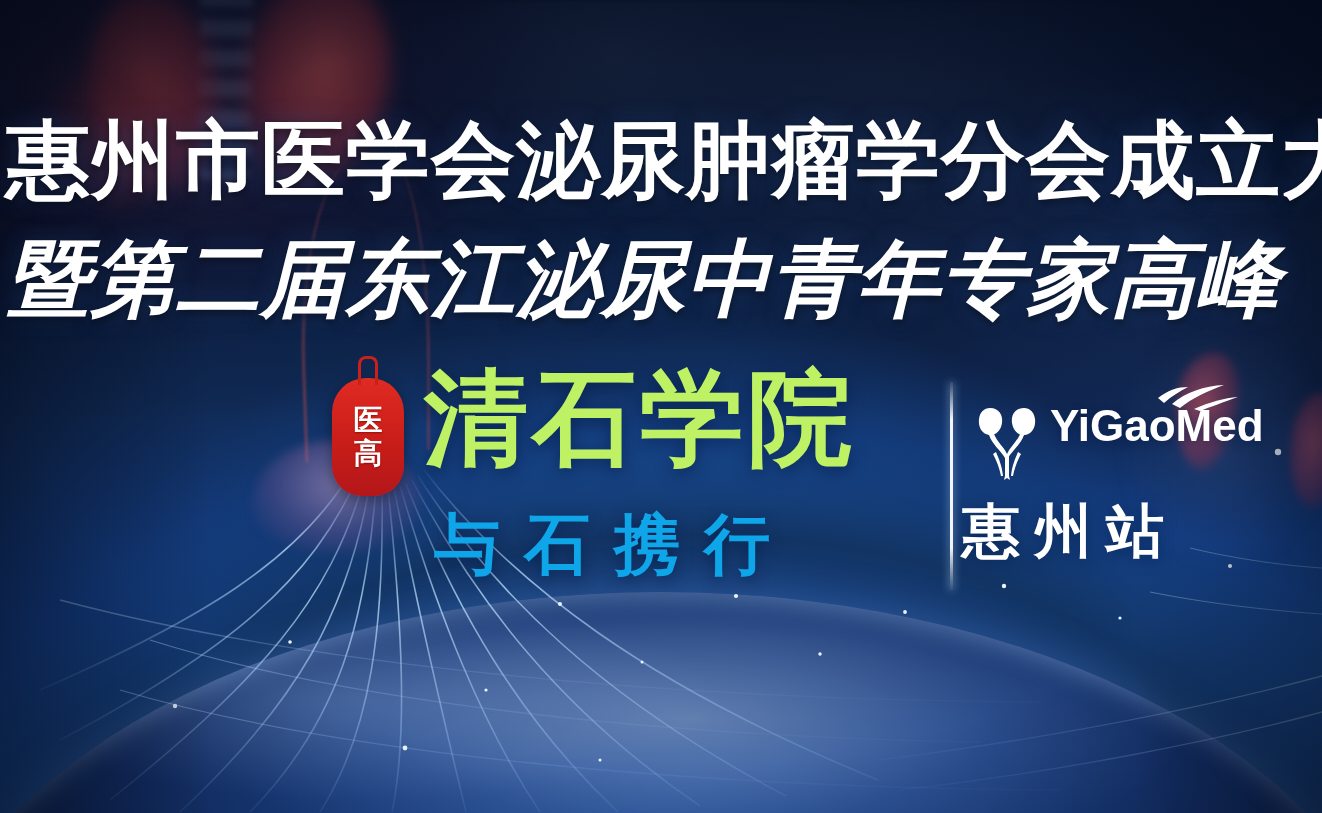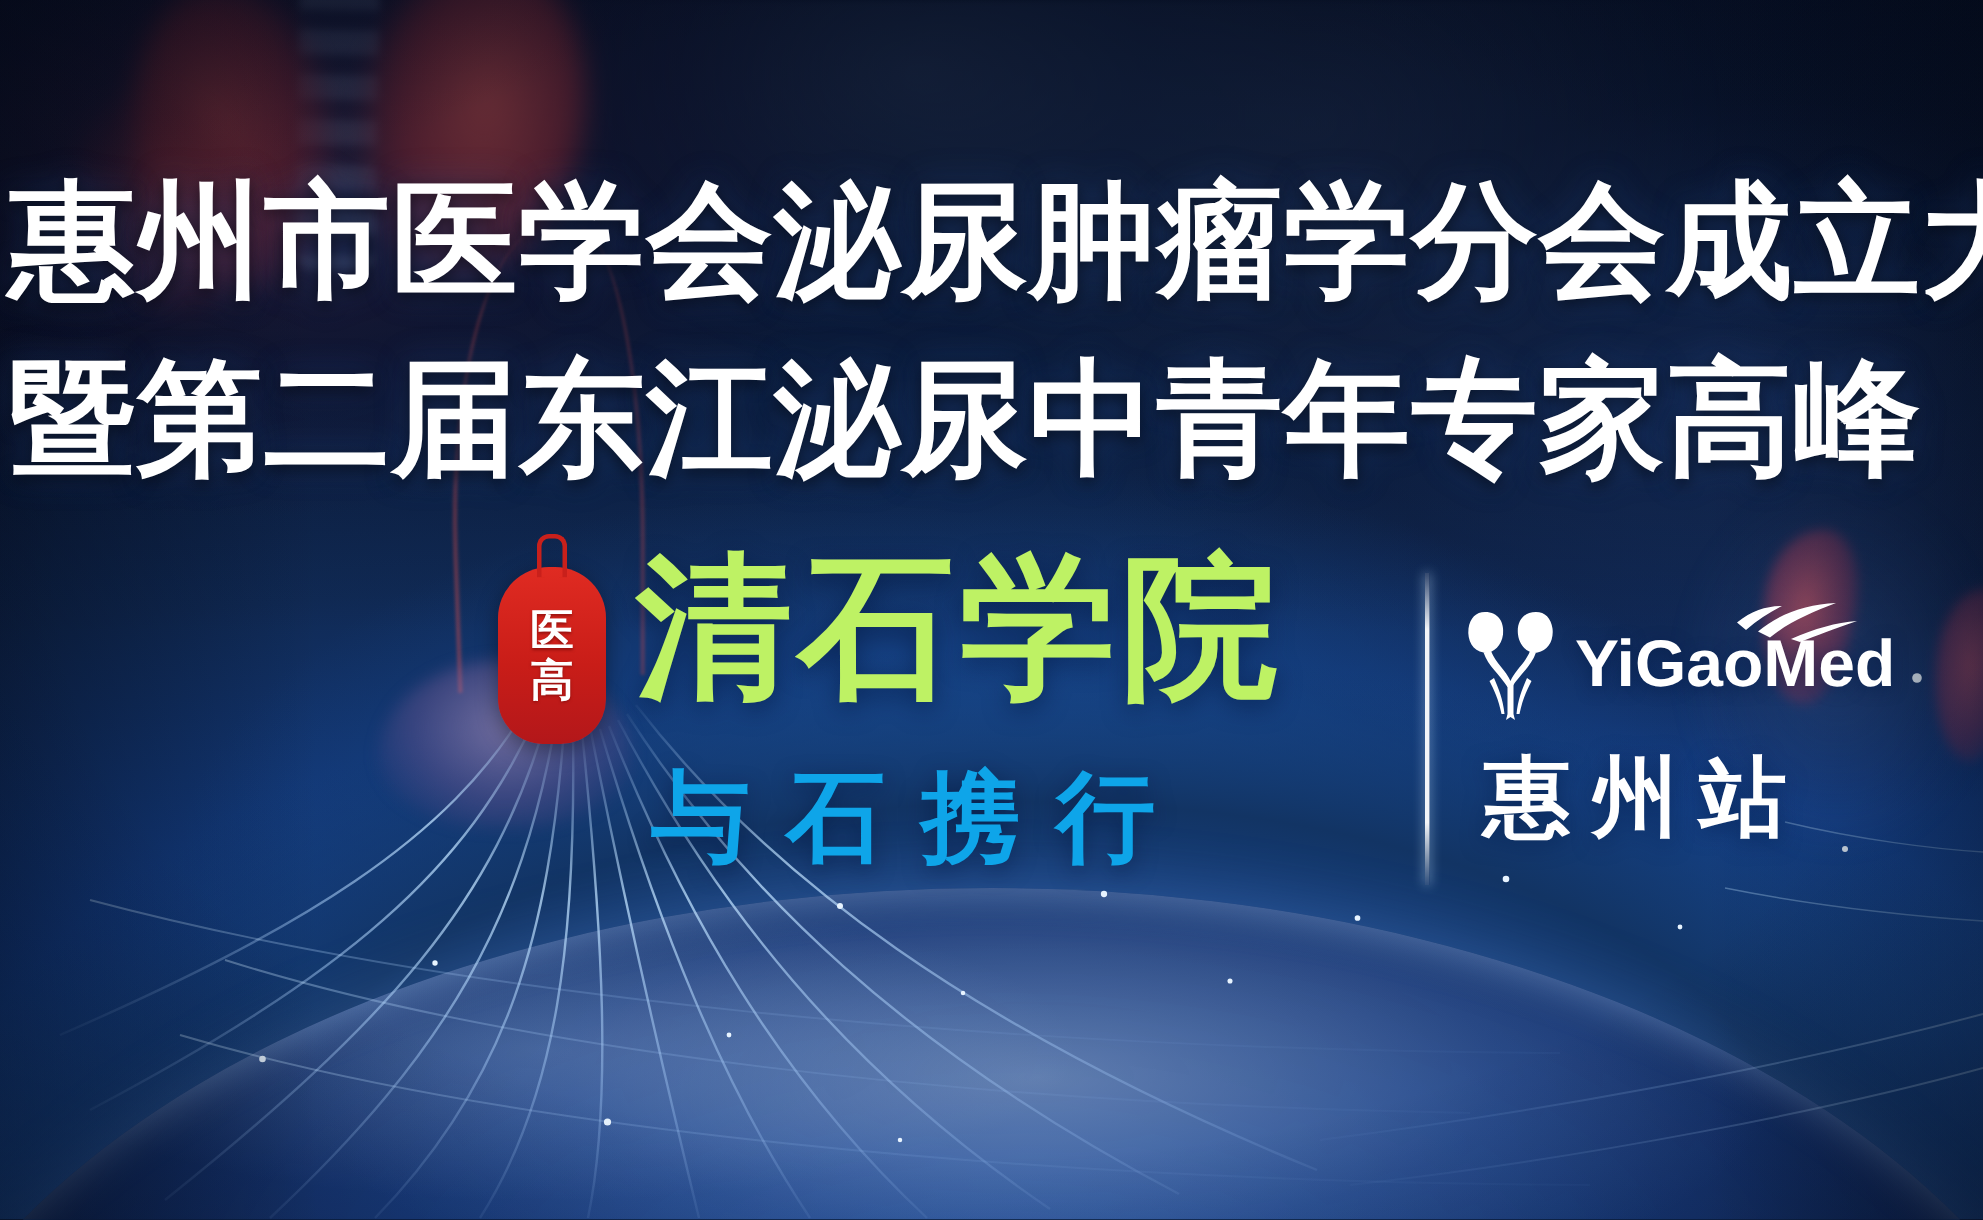--- a/index.html
+++ b/index.html
@@ -136,21 +136,21 @@
     white-space:nowrap;
     color:#ffffff;
     font-weight:bold;
     font-size:84px;
     letter-spacing:1px;
     line-height:1;
     text-shadow:0 3px 10px rgba(0,0,0,0.55), 0 0 22px rgba(40,80,150,0.45);
     font-family:"DejaVu Sans","Liberation Sans",sans-serif;
   }
   #headline-1{top:118px;}
-  #headline-2{top:237px;}
+  #headline-2{top:237px;font-style:italic;}
 
   
   .seal{
     position:absolute;left:332px;top:378px;width:72px;height:118px;
     background:linear-gradient(180deg,#e02b22 0%,#c91d18 55%,#b3171a 100%);
     border-radius:34px 34px 30px 30px;
     box-shadow:0 4px 14px rgba(0,0,0,0.40);
     display:flex;flex-direction:column;align-items:center;justify-content:center;gap:4px;
   }
   .seal::before{
@@ -179,37 +179,36 @@
     text-shadow:0 4px 14px rgba(0,20,60,0.5);
   }
 
   .divider{
     position:absolute;left:950px;top:382px;width:3px;height:208px;
     background:linear-gradient(180deg, rgba(255,255,255,0.15) 0%, rgba(255,255,255,0.95) 18%, rgba(255,255,255,0.95) 80%, rgba(255,255,255,0.12) 100%);
     box-shadow:0 0 8px rgba(190,225,255,0.7);
   }
 
   
-  .ygm{position:absolute;left:974px;top:404px;display:flex;align-items:center;gap:10px;}
+  .ygm{position:absolute;left:974px;top:404px;display:flex;align-items:flex-start;gap:10px;}
   .ygm-mark{width:66px;height:78px;}
   .ygm-wordwrap{position:relative;}
   .ygm-word{
     color:#ffffff;font-size:44px;font-weight:bold;letter-spacing:0px;line-height:1;
     font-family:"Liberation Sans","DejaVu Sans",sans-serif;
     text-shadow:0 2px 10px rgba(0,25,70,0.5);
   }
   .ygm-swoosh{position:absolute;right:24px;top:-22px;width:86px;height:30px;}
 
   .station{
     position:absolute;left:962px;top:502px;
     color:#ffffff;font-weight:bold;font-size:58px;line-height:1;
     letter-spacing:14px;
     font-family:"DejaVu Sans","Liberation Sans",sans-serif;
     text-shadow:0 3px 14px rgba(0,25,70,0.55);
-    margin-left:27px;
   }
   .station-en{
     position:absolute;left:966px;top:562px;
     color:#d9ecff;font-size:25px;font-weight:bold;line-height:1;
     letter-spacing:10px;
     font-family:"Liberation Sans","DejaVu Sans",sans-serif;
     text-shadow:0 2px 8px rgba(0,25,70,0.5);
   }
 </style>
 </head>

